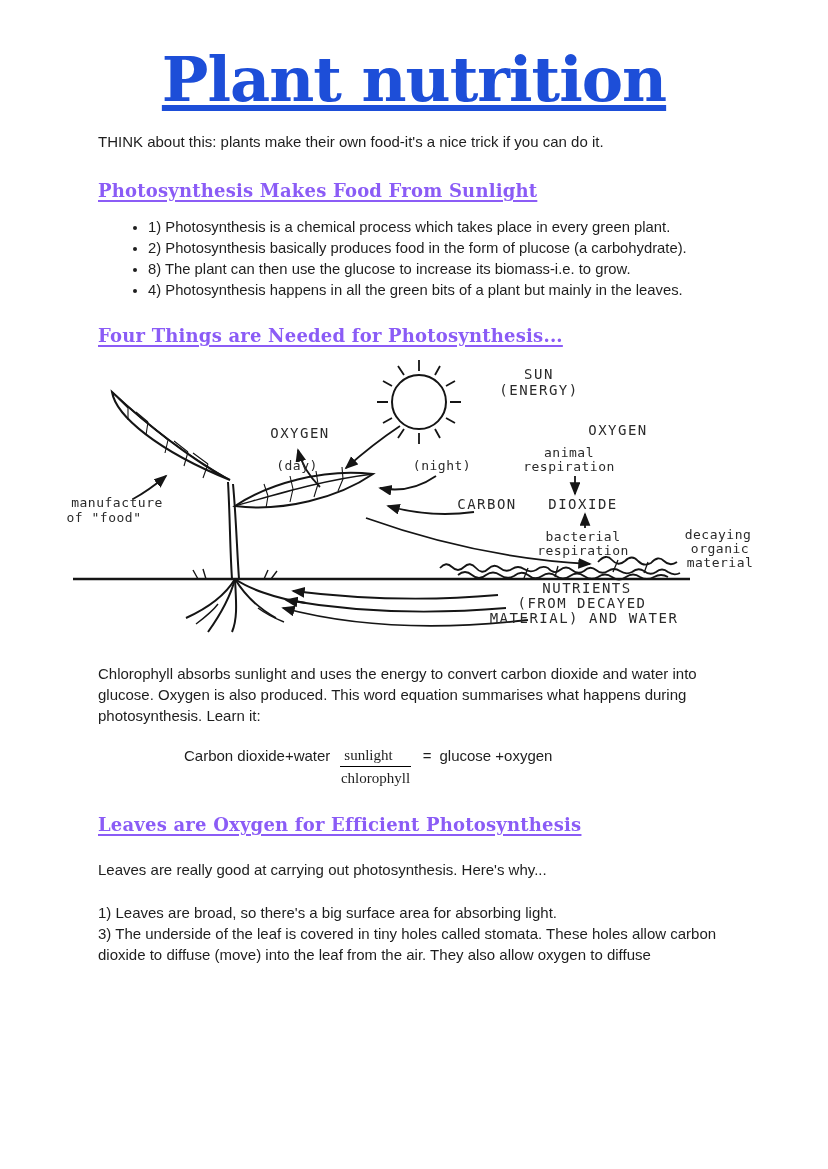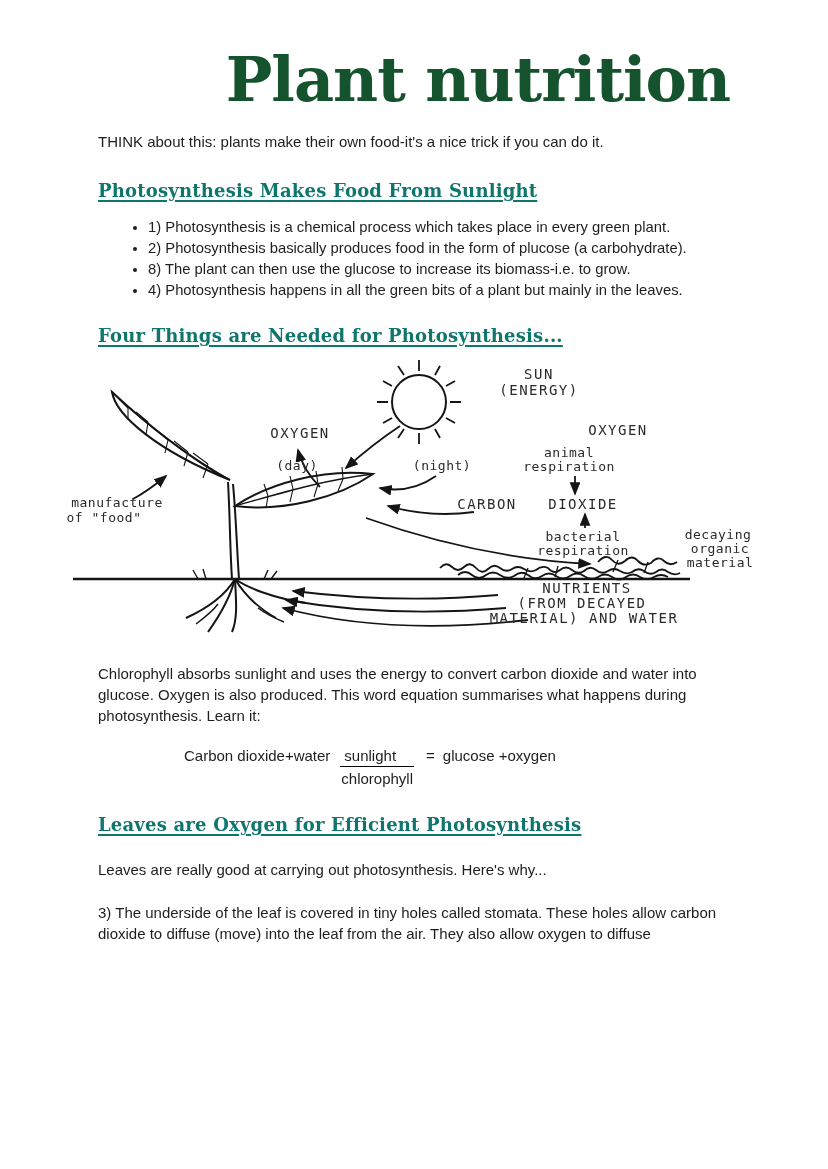--- a/index.html
+++ b/index.html
@@ -1,38 +1,38 @@
 <!DOCTYPE html>
 <html><head>
 <meta charset="utf-8">
 <style>
   html,body{margin:0;padding:0;background:#ffffff;}
   body{width:828px;height:1169px;overflow:hidden;}
   .page{position:relative;width:828px;height:1169px;background:#fff;
         font-family:"Liberation Sans",sans-serif;color:#1e1e1e;}
   .content{padding:0 98px;}
-  h1{margin:46px 0 0;text-align:right;font-family:"DejaVu Serif",serif;
-     font-weight:800;font-size:62px;line-height:1.1;color:#14532d;letter-spacing:-1px;}
+  h1{margin:46px 0 0;text-align:center;font-family:"DejaVu Serif",serif;
+     font-weight:800;font-size:62px;line-height:1.1;color:#1d4ed8;letter-spacing:-1px;text-decoration:underline;}
   .intro{margin:18px 0 0;font-size:15px;line-height:20px;}
-  h2{font-family:"DejaVu Serif",serif;font-size:18px;font-weight:700;color:#0f766e;
+  h2{font-family:"DejaVu Serif",serif;font-size:18px;font-weight:700;color:#8b5cf6;
      text-decoration:underline;text-underline-offset:3px;text-decoration-thickness:1.6px;
      letter-spacing:.2px;}
   h2.s1{margin:28px 0 0;}
   h2.s2{margin:24px 0 0;}
   h2.s3{margin:26px 0 0;}
   ul.bullets{margin:16px 0 0;padding-left:50px;list-style:disc;}
   ul.bullets li{font-size:14.8px;line-height:21px;}
   .diagram{margin:10px 0 0 -40px;width:712px;height:285px;}
   .diagram svg{display:block;}
   .dg-txt{font-family:"DejaVu Sans Mono","Liberation Mono",monospace;fill:#2a2a2a;}
   .dg-caps{font-size:14px;letter-spacing:1.5px;}
   .dg-small{font-size:13px;letter-spacing:.5px;}
   .body-par{margin:22px 0 0;font-size:15px;line-height:21px;max-width:632px;}
   .equation{margin:20px 0 0 86px;display:flex;align-items:flex-start;font-size:15px;line-height:19px;}
-  .frac{display:inline-flex;flex-direction:column;align-items:center;margin-left:10px;}
+  .frac{display:inline-flex;flex-direction:column;align-items:center;margin-left:10px;font-family:Liberation Serif, serif;}
   .frac-top{border-bottom:1.5px solid #000;padding:0 18px 1px 4px;}
   .frac-bottom{padding-top:2px;}
   .eq-equals{margin:0 8px 0 12px;}
   .leaves-intro{margin:24px 0 0;font-size:15px;line-height:21px;}
   .points{margin:22px 0 0;max-width:636px;}
   .points p{margin:0;font-size:15px;line-height:21px;}
 </style>
 </head>
 <body>
 
@@ -147,17 +147,18 @@
       </span>
       <span class="eq-equals">=</span>
       <span>glucose +oxygen</span>
     </div>
 
     <h2 class="s3">Leaves are Oxygen for Efficient Photosynthesis</h2>
 
     <p class="leaves-intro">Leaves are really good at carrying out photosynthesis. Here's why...</p>
 
     <div class="points">
+      <p>1) Leaves are broad, so there's a big surface area for absorbing light.</p>
       <p>3) The underside of the leaf is covered in tiny holes called stomata. These holes allow carbon dioxide to diffuse (move) into the leaf from the air. They also allow oxygen to diffuse</p>
     </div>
 
   </div>
 </div>
 
 </body></html>

